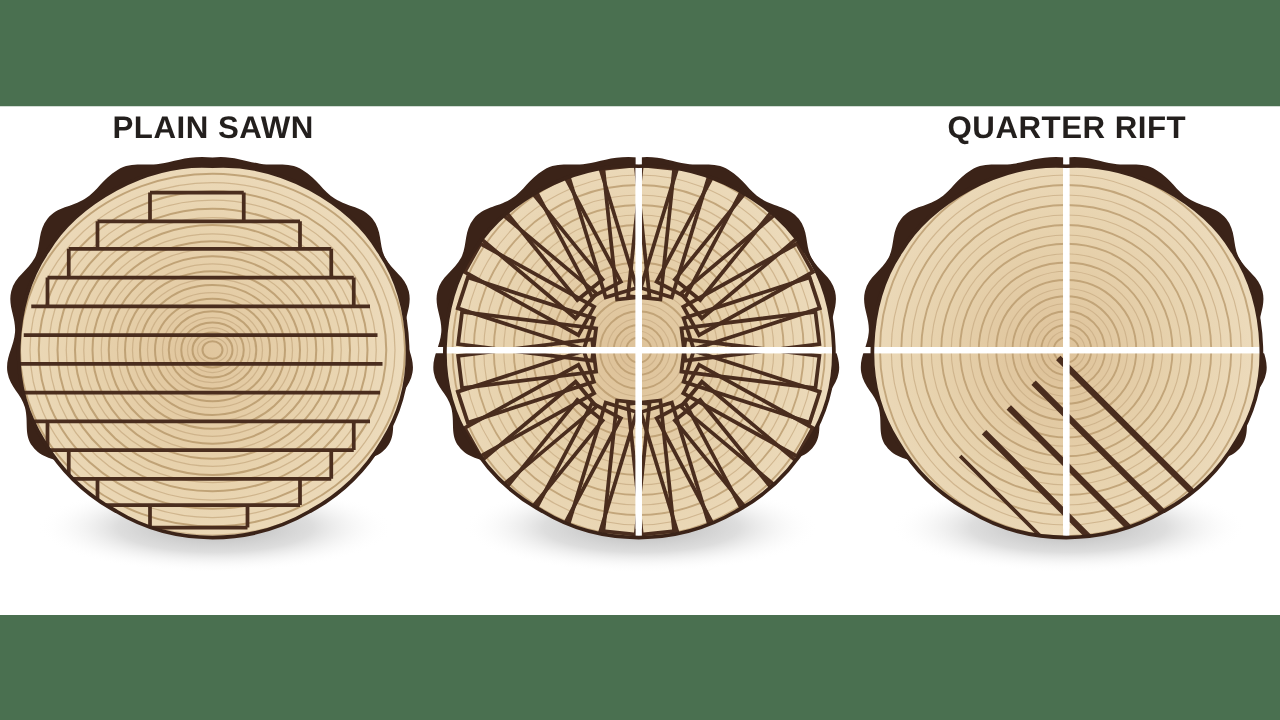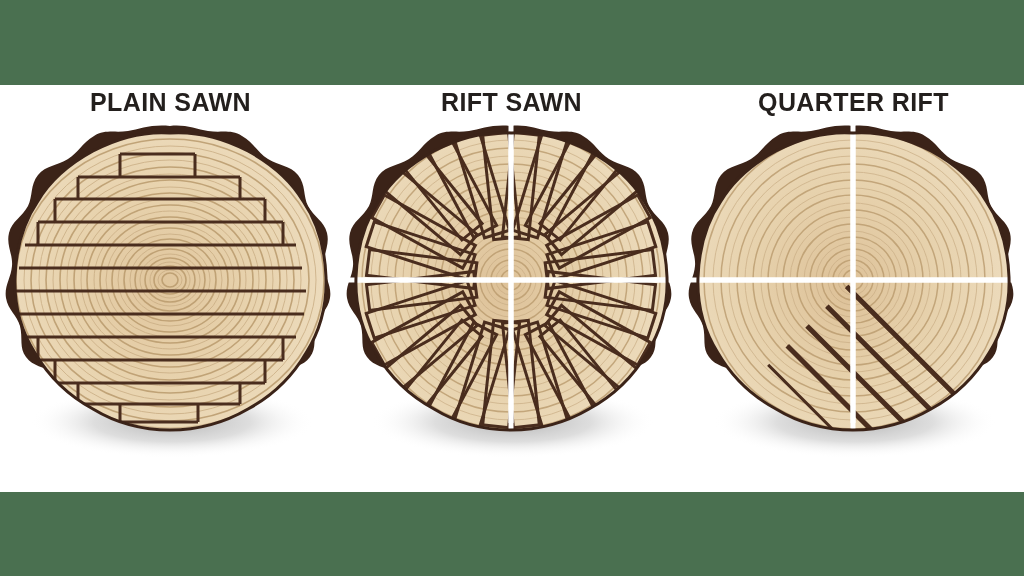--- a/index.html
+++ b/index.html
@@ -186,21 +186,20 @@
                        C 69 279, 49 260, 35 236
                        C 21 214, 14 188, 15 160
                        C 16 133, 23 106, 38 84
                        C 51 62, 71 46, 93 34
                        C 116 22, 141 14, 170 16 Z" fill="none" stroke="#3b2318" stroke-width="3"></path>
         </svg>
       </div>
     </div>
 
     <div class="panel" id="panel-rift">
-      <div class="panel-title">RIFT SAWN</div>
       <div class="log-wrap">
         <svg class="log-svg" viewBox="0 0 341 360" xmlns="http://www.w3.org/2000/svg">
           <defs>
             <radialGradient id="shadowGradR" cx="50%" cy="50%" r="50%">
               <stop offset="0%" stop-color="#9a9a9a" stop-opacity="0.75"></stop>
               <stop offset="55%" stop-color="#b5b5b5" stop-opacity="0.45"></stop>
               <stop offset="100%" stop-color="#ffffff" stop-opacity="0"></stop>
             </radialGradient>
             <radialGradient id="woodGradR" cx="47%" cy="47%" r="62%">
               <stop offset="0%" stop-color="#ddc198"></stop>

